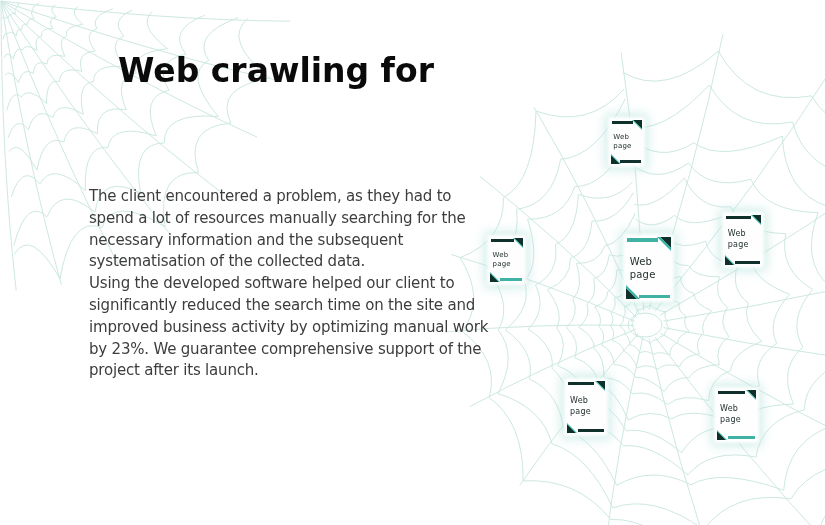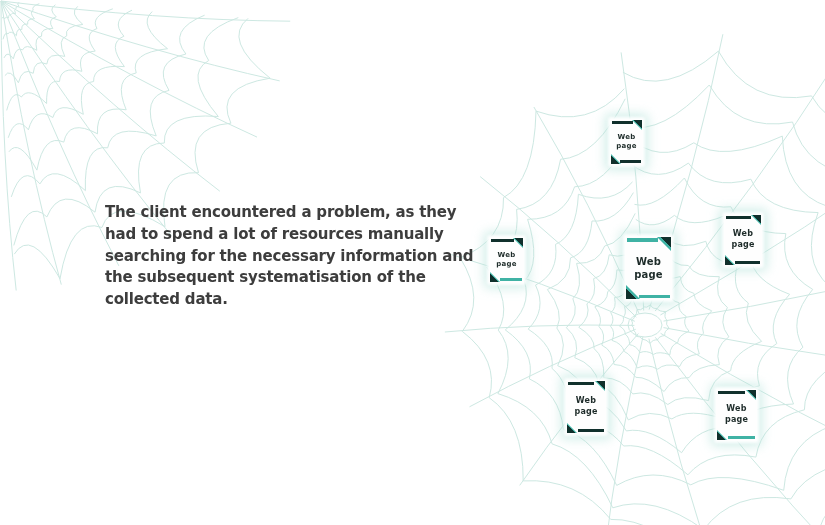--- a/index.html
+++ b/index.html
@@ -20,30 +20,30 @@
 
   .title{
     position:absolute;left:70px;top:46px;width:412px;
     text-align:center;font-size:33px;font-weight:800;color:var(--title);
     line-height:49px;letter-spacing:0px;z-index:3;
   }
   .description{
     position:absolute;left:89px;top:186px;width:406px;
     font-size:15px;letter-spacing:-0.2px;line-height:21.8px;color:var(--body);z-index:3;
   }
-  .description p{margin:16px;font-weight:bold;}
+  .description p{margin:0;}
 
   .card{
     position:absolute;background:#fefefe;z-index:4;
     display:flex;align-items:center;justify-content:center;
     box-shadow:0 0 3px 2px rgba(255,255,255,0.95), 0 0 11px 5px rgba(178,226,218,0.6);
     border-radius:1px;
   }
   .card-label{
-    display:block;width:80%;text-align:center;font-weight:bold;
+    display:block;width:80%;font-weight:normal;
     color:var(--cardtext);line-height:1.35;letter-spacing:0.2px;
   }
   .bar-top{position:absolute;top:2px;left:2px;right:30%;height:3px;background:var(--dark);}
   .bar-bottom{position:absolute;bottom:2px;right:2px;left:30%;height:3px;background:var(--teal);}
   .fold-tr{
     position:absolute;top:1px;right:1px;width:10px;height:10px;
     clip-path:polygon(0 0,100% 0,100% 100%);
     background:linear-gradient(to top right,var(--teal) 0 58%,var(--dark) 58%);
   }
   .fold-bl{
@@ -73,24 +73,26 @@
 
   <svg id="corner-web" class="web" width="340" height="340">
       <path d="M1.0 1.0 Q159.3 20.1 290.2 21.2 M1.0 1.0 Q151.9 52.6 279.7 80.9 M1.0 1.0 Q137.9 82.8 257.0 137.1 M1.0 1.0 Q116.0 111.5 219.8 191.2 M1.0 1.0 Q88.2 134.5 171.4 235.6 M1.0 1.0 Q58.5 149.7 118.9 265.9 M1.0 1.0 Q26.3 158.4 61.3 284.6 M1.0 1.0 Q1.4 160.5 16.2 290.5 M19.0 2.3 Q16.3 3.7 18.9 6.1 M18.9 6.1 Q15.0 6.7 15.9 8.9 M15.9 8.9 Q13.7 9.7 15.5 13.6 M15.5 13.6 Q11.4 12.3 11.0 14.7 M11.0 14.7 Q8.5 14.1 8.5 17.9 M8.5 17.9 Q5.8 15.8 4.8 18.7 M4.8 18.7 Q3.0 15.9 1.9 18.2 M39.3 3.7 Q31.1 6.3 33.2 10.2 M33.2 10.2 Q29.1 12.4 34.4 18.8 M34.4 18.8 Q26.6 18.6 27.7 24.2 M27.7 24.2 Q21.3 23.1 21.8 29.6 M21.8 29.6 Q16.5 27.9 16.4 35.6 M16.4 35.6 Q10.4 29.8 8.0 33.8 M8.0 33.8 Q5.0 31.3 3.0 39.3 M55.4 4.8 Q47.9 9.3 56.2 16.8 M56.2 16.8 Q46.8 19.5 52.8 28.5 M52.8 28.5 Q40.4 28.0 41.5 36.2 M41.5 36.2 Q33.9 36.9 36.8 50.3 M36.8 50.3 Q25.3 43.1 22.7 49.8 M22.7 49.8 Q15.8 46.5 13.3 58.8 M13.3 58.8 Q7.4 49.9 4.0 57.9 M77.7 6.4 Q68.8 13.0 82.8 24.4 M82.8 24.4 Q63.8 26.4 66.7 35.9 M66.7 35.9 Q56.7 39.3 64.8 56.4 M64.8 56.4 Q47.6 51.9 46.8 64.0 M46.8 64.0 Q34.4 58.8 33.2 73.3 M33.2 73.3 Q22.4 66.8 18.4 82.7 M18.4 82.7 Q9.8 67.7 4.9 75.6 M112.8 8.8 Q89.7 16.6 97.0 28.5 M97.0 28.5 Q82.4 33.9 95.2 51.1 M95.2 51.1 Q75.9 52.5 81.9 71.3 M81.9 71.3 Q60.4 65.8 59.5 81.5 M59.5 81.5 Q46.0 78.9 46.6 103.5 M46.6 103.5 Q28.6 86.0 21.4 97.0 M21.4 97.0 Q12.5 88.5 6.7 110.4 M132.0 10.2 Q109.5 20.1 123.9 36.2 M123.9 36.2 Q106.5 43.6 124.4 66.6 M124.4 66.6 Q93.0 64.2 93.6 81.5 M93.6 81.5 Q76.5 83.3 83.3 114.3 M83.3 114.3 Q57.8 99.5 52.9 117.5 M52.9 117.5 Q35.0 105.8 28.4 129.8 M28.4 129.8 Q15.9 114.2 8.2 137.8 M152.2 11.6 Q136.9 25.0 167.5 48.7 M167.5 48.7 Q129.6 53.0 136.2 72.9 M136.2 72.9 Q112.8 77.8 126.2 109.8 M126.2 109.8 Q95.8 104.4 97.5 133.8 M97.5 133.8 Q68.7 118.3 63.8 142.1 M63.8 142.1 Q44.0 133.3 36.9 170.1 M36.9 170.1 Q19.0 137.5 8.9 151.8 M204.6 15.2 Q167.0 30.3 185.9 54.0 M185.9 54.0 Q151.8 61.9 169.0 90.4 M169.0 90.4 Q139.7 96.3 156.2 135.9 M156.2 135.9 Q112.1 122.3 107.7 147.8 M107.7 147.8 Q83.7 144.2 85.4 190.6 M85.4 190.6 Q52.8 160.5 39.9 183.9 M39.9 183.9 Q22.3 162.4 11.3 196.9 M238.3 17.6 Q191.0 34.5 208.7 60.5 M208.7 60.5 Q183.1 74.6 218.3 116.5 M218.3 116.5 Q163.0 112.3 164.3 143.0 M164.3 143.0 Q131.2 143.1 140.5 192.9 M140.5 192.9 Q100.5 173.4 95.0 212.2 M95.0 212.2 Q60.3 183.7 46.9 216.9 M46.9 216.9 Q26.8 197.1 13.8 245.4 M248.1 18.3 Q221.9 39.9 270.1 78.2 M270.1 78.2 Q213.9 87.0 230.9 123.2 M230.9 123.2 Q183.8 126.7 198.5 172.7 M198.5 172.7 Q156.3 170.4 165.0 226.7 M165.0 226.7 Q113.0 195.0 101.9 227.5 M101.9 227.5 Q70.8 216.0 60.0 278.7 M60.0 278.7 Q30.8 227.4 14.3 254.1 " fill="none" stroke="#cde8e2" stroke-width="1"></path>
     </svg>
   <svg id="right-web" class="web" width="825" height="525">
       <path d="M643.7 310.6 Q639.3 172.4 621.1 52.4 M649.1 309.6 Q696.4 165.4 722.9 34.2 M655.2 311.0 Q759.0 183.6 837.3 60.4 M660.4 315.0 Q811.0 228.6 936.0 136.0 M663.5 321.1 Q839.8 293.7 995.1 250.6 M663.5 327.6 Q834.9 361.4 995.5 374.3 M660.6 333.3 Q800.8 418.1 939.5 481.6 M655.3 337.3 Q744.5 456.4 840.3 557.8 M648.9 338.6 Q677.9 466.1 718.8 582.4 M642.9 337.0 Q617.1 447.2 604.8 552.9 M638.4 333.5 Q572.5 408.8 519.7 485.4 M635.7 329.3 Q546.3 365.1 469.5 406.8 M634.4 325.4 Q534.2 323.3 444.9 332.0 M634.8 321.3 Q539.8 280.6 451.2 254.5 M636.3 317.2 Q557.5 237.9 480.2 176.6 M639.1 313.5 Q589.2 200.4 533.9 107.0 M643.4 306.8 Q646.4 308.5 650.4 304.9 M650.4 304.9 Q652.6 309.1 657.0 308.4 M657.0 308.4 Q659.0 311.8 665.8 311.5 M665.8 311.5 Q663.6 317.3 667.0 320.3 M667.0 320.3 Q665.1 324.3 669.1 328.4 M669.1 328.4 Q663.9 331.2 664.8 335.5 M664.8 335.5 Q658.8 336.2 657.5 339.9 M657.5 339.9 Q652.7 339.5 650.2 343.3 M650.2 343.3 Q645.7 339.1 642.5 339.2 M642.5 339.2 Q640.1 336.1 636.2 336.3 M636.2 336.3 Q636.2 332.0 633.6 330.3 M633.6 330.3 Q634.4 327.5 631.8 325.5 M631.8 325.5 Q633.5 323.2 631.4 320.1 M631.4 320.1 Q634.8 318.8 634.7 315.8 M634.7 315.8 Q637.0 314.5 637.1 309.5 M637.1 309.5 Q640.9 310.8 643.5 307.7 M642.0 290.3 Q647.5 295.9 653.7 292.6 M653.7 292.6 Q658.6 296.4 669.2 291.8 M669.2 291.8 Q670.3 301.0 679.1 302.8 M679.1 302.8 Q677.6 311.5 686.1 316.3 M686.1 316.3 Q682.1 323.7 689.0 331.2 M689.0 331.2 Q678.0 335.7 677.8 342.4 M677.8 342.4 Q670.2 345.4 669.9 354.7 M669.9 354.7 Q658.8 350.9 653.4 354.4 M653.4 354.4 Q646.3 349.8 640.1 352.6 M640.1 352.6 Q635.9 345.4 629.6 344.7 M629.6 344.7 Q629.6 337.2 625.2 334.2 M625.2 334.2 Q625.6 329.7 619.4 325.9 M619.4 325.9 Q624.6 321.8 623.3 317.1 M623.3 317.1 Q626.7 314.0 624.5 306.6 M624.5 306.6 Q630.4 305.9 631.8 299.1 M631.8 299.1 Q637.9 300.2 642.2 293.5 M640.9 278.6 Q648.7 282.4 659.0 272.8 M659.0 272.8 Q665.9 281.3 680.2 276.6 M680.2 276.6 Q681.5 290.3 693.8 293.3 M693.8 293.3 Q694.7 304.4 711.7 310.8 M711.7 310.8 Q699.6 323.1 703.5 333.2 M703.5 333.2 Q693.9 340.9 699.3 353.9 M699.3 353.9 Q683.2 355.9 679.7 366.4 M679.7 366.4 Q664.9 362.5 657.7 369.2 M657.7 369.2 Q647.0 363.1 637.4 368.0 M637.4 368.0 Q631.8 354.7 624.3 351.5 M624.3 351.5 Q621.9 343.4 612.0 340.4 M612.0 340.4 Q615.9 332.0 610.5 326.2 M610.5 326.2 Q615.3 320.3 610.8 312.5 M610.8 312.5 Q616.9 308.1 614.5 297.5 M614.5 297.5 Q623.8 297.4 626.5 288.7 M626.5 288.7 Q634.2 287.3 640.5 273.1 M639.5 261.6 Q650.2 265.4 665.0 250.2 M665.0 250.2 Q672.8 266.8 688.3 265.5 M688.3 265.5 Q695.1 277.5 719.3 276.7 M719.3 276.7 Q713.2 296.8 727.4 307.5 M727.4 307.5 Q717.5 322.5 728.9 336.8 M728.9 336.8 Q713.6 347.3 719.4 364.6 M719.4 364.6 Q695.5 365.9 689.1 377.6 M689.1 377.6 Q672.6 377.0 664.1 391.5 M664.1 391.5 Q647.7 376.5 635.8 377.3 M635.8 377.3 Q627.3 364.8 614.1 364.5 M614.1 364.5 Q612.8 350.6 601.8 345.1 M601.8 345.1 Q606.6 334.2 599.0 326.6 M599.0 326.6 Q603.5 318.4 594.9 306.8 M594.9 306.8 Q607.5 302.5 607.8 291.5 M607.8 291.5 Q616.2 287.5 616.9 269.9 M616.9 269.9 Q630.1 273.0 639.3 259.9 M637.1 234.4 Q651.7 248.5 668.1 238.9 M668.1 238.9 Q680.3 251.1 705.8 241.3 M705.8 241.3 Q711.1 262.3 737.5 264.9 M737.5 264.9 Q730.1 289.7 748.3 303.0 M748.3 303.0 Q740.9 321.7 761.6 341.4 M761.6 341.4 Q731.9 353.2 730.7 370.6 M730.7 370.6 Q710.0 377.6 708.5 400.6 M708.5 400.6 Q681.1 393.0 667.8 404.5 M667.8 404.5 Q648.4 389.5 632.8 393.9 M632.8 393.9 Q621.5 377.9 603.8 377.8 M603.8 377.8 Q604.6 357.1 594.2 348.7 M594.2 348.7 Q594.9 337.0 578.8 327.3 M578.8 327.3 Q591.4 316.5 586.9 303.9 M586.9 303.9 Q597.6 296.5 593.6 278.7 M593.6 278.7 Q606.9 275.3 609.2 254.8 M609.2 254.8 Q626.4 260.0 638.0 245.3 M635.8 219.4 Q653.1 232.0 674.4 215.4 M674.4 215.4 Q690.4 229.7 724.3 215.9 M724.3 215.9 Q725.7 248.4 750.3 256.6 M750.3 256.6 Q752.6 280.4 789.6 294.3 M789.6 294.3 Q765.5 320.8 776.8 343.5 M776.8 343.5 Q751.5 359.6 759.4 385.8 M759.4 385.8 Q728.6 392.7 723.9 419.0 M723.9 419.0 Q688.9 407.5 671.9 418.9 M671.9 418.9 Q649.3 407.5 628.3 419.9 M628.3 419.9 Q615.8 390.6 599.0 383.9 M599.0 383.9 Q594.9 364.8 574.8 357.7 M574.8 357.7 Q581.0 340.4 566.4 327.7 M566.4 327.7 Q580.0 314.7 572.9 298.8 M572.9 298.8 Q584.0 288.4 576.6 263.4 M576.6 263.4 Q598.3 264.1 604.7 246.0 M604.7 246.0 Q621.6 243.4 635.2 213.4 M634.5 204.4 Q655.1 209.7 684.4 178.0 M684.4 178.0 Q699.8 210.1 730.9 206.8 M730.9 206.8 Q742.0 233.0 785.8 233.6 M785.8 233.6 Q778.7 269.6 812.7 289.4 M812.7 289.4 Q787.0 320.0 802.9 347.2 M802.9 347.2 Q778.0 368.2 793.5 404.0 M793.5 404.0 Q744.7 405.7 731.0 427.5 M731.0 427.5 Q698.4 425.5 681.6 452.7 M681.6 452.7 Q650.3 426.4 626.3 430.9 M626.3 430.9 Q610.4 402.6 587.0 399.2 M587.0 399.2 Q582.3 374.8 557.7 365.7 M557.7 365.7 Q569.4 343.2 556.9 328.1 M556.9 328.1 Q564.8 312.3 547.4 289.5 M547.4 289.5 Q570.9 280.5 570.5 257.9 M570.5 257.9 Q589.1 252.2 592.0 221.0 M592.0 221.0 Q615.8 223.2 633.4 192.6 M630.9 163.9 Q657.2 185.3 688.4 163.1 M688.4 163.1 Q708.8 191.3 750.9 179.2 M750.9 179.2 Q764.4 211.7 818.1 212.6 M818.1 212.6 Q800.6 260.6 828.9 285.9 M828.9 285.9 Q817.0 319.0 855.5 354.6 M855.5 354.6 Q804.1 376.7 804.4 409.8 M804.4 409.8 Q762.0 419.7 755.9 457.1 M755.9 457.1 Q710.6 448.3 687.9 474.8 M687.9 474.8 Q651.2 442.5 623.7 446.0 M623.7 446.0 Q602.7 420.0 569.3 421.8 M569.3 421.8 Q571.0 383.9 552.0 368.4 M552.0 368.4 Q555.1 346.6 528.2 329.1 M528.2 329.1 Q547.4 309.5 535.5 285.1 M535.5 285.1 Q559.1 273.4 555.5 244.4 M555.5 244.4 Q576.3 235.4 578.4 194.3 M578.4 194.3 Q610.9 206.1 632.5 181.9 M628.5 136.9 Q659.0 164.8 693.8 142.8 M693.8 142.8 Q722.2 163.2 782.3 136.1 M782.3 136.1 Q784.8 192.4 827.6 206.4 M827.6 206.4 Q827.7 249.3 886.0 273.8 M886.0 273.8 Q852.6 317.8 880.1 358.0 M880.1 358.0 Q827.7 384.3 833.6 425.3 M833.6 425.3 Q787.5 440.4 783.7 490.3 M783.7 490.3 Q720.9 467.8 690.8 484.8 M690.8 484.8 Q652.3 464.9 616.7 485.4 M616.7 485.4 Q594.5 438.4 563.5 429.4 M563.5 429.4 Q559.5 393.0 529.4 378.9 M529.4 378.9 Q535.5 351.3 505.3 329.9 M505.3 329.9 Q532.8 307.2 524.3 281.1 M524.3 281.1 Q541.5 262.8 527.6 219.3 M527.6 219.3 Q564.0 219.5 574.6 186.8 M574.6 186.8 Q605.2 186.2 628.8 139.9 M627.6 126.0 Q661.6 135.7 709.3 85.0 M709.3 85.0 Q736.7 132.8 792.5 122.0 M792.5 122.0 Q805.3 172.9 869.4 179.3 M869.4 179.3 Q866.3 233.3 932.9 263.8 M932.9 263.8 Q882.3 316.7 901.2 361.0 M901.2 361.0 Q863.4 396.0 891.4 456.0 M891.4 456.0 Q812.1 460.3 790.9 498.9 M790.9 498.9 Q733.0 490.4 703.7 529.6 M703.7 529.6 Q653.8 493.7 612.8 507.8 M612.8 507.8 Q587.5 454.2 552.1 443.9 M552.1 443.9 Q541.9 407.0 497.9 393.6 M497.9 393.6 Q518.2 355.4 498.3 330.1 M498.3 330.1 Q513.3 304.1 486.8 267.4 M486.8 267.4 Q521.4 250.7 516.6 209.4 M516.6 209.4 Q552.5 204.4 560.6 159.3 M560.6 159.3 Q596.8 156.9 625.2 98.8 M622.9 72.3 Q664.9 97.5 718.4 51.1 M718.4 51.1 Q749.1 106.8 811.5 95.9 M811.5 95.9 Q837.5 142.4 930.5 139.6 M930.5 139.6 Q900.6 219.1 945.9 261.0 M945.9 261.0 Q921.8 315.3 979.0 371.9 M979.0 371.9 Q905.2 409.5 914.4 468.2 M914.4 468.2 Q835.1 478.9 818.2 531.4 M818.2 531.4 Q751.1 524.5 716.8 575.4 M716.8 575.4 Q655.1 517.8 610.7 519.4 M610.7 519.4 Q577.0 477.7 523.2 480.9 M523.2 480.9 Q523.6 421.6 489.2 397.7 M489.2 397.7 Q499.7 359.9 462.3 331.4 M462.3 331.4 Q486.3 299.9 460.1 257.7 M460.1 257.7 Q504.5 240.6 503.5 197.6 M503.5 197.6 Q534.4 180.8 536.0 111.1 M536.0 111.1 Q589.0 129.7 624.3 88.7 " fill="none" stroke="#cde8e2" stroke-width="1"></path>
       <ellipse cx="645" cy="325" rx="17" ry="12" fill="none" stroke="#cde8e2" stroke-width="1"></ellipse>
     </svg>
 
   <div class="title">
+    <div>Web crawling for</div>
   </div>
 
   <div class="description">
     <p>The client encountered a problem, as they had to spend a lot of resources manually searching for the necessary information and the subsequent systematisation of the collected data.</p>
+    <p>Using the developed software helped our client to significantly reduced the search time on the site and improved business activity by optimizing manual work by 23%. We guarantee comprehensive support of the project after its launch.</p>
   </div>
 
   <div class="card c1">
     <span class="bar-top"></span>
     <span class="fold-tr"></span>
     <span class="card-label">Web page</span>
     <span class="fold-bl"></span>
     <span class="bar-bottom"></span>
   </div>
 

